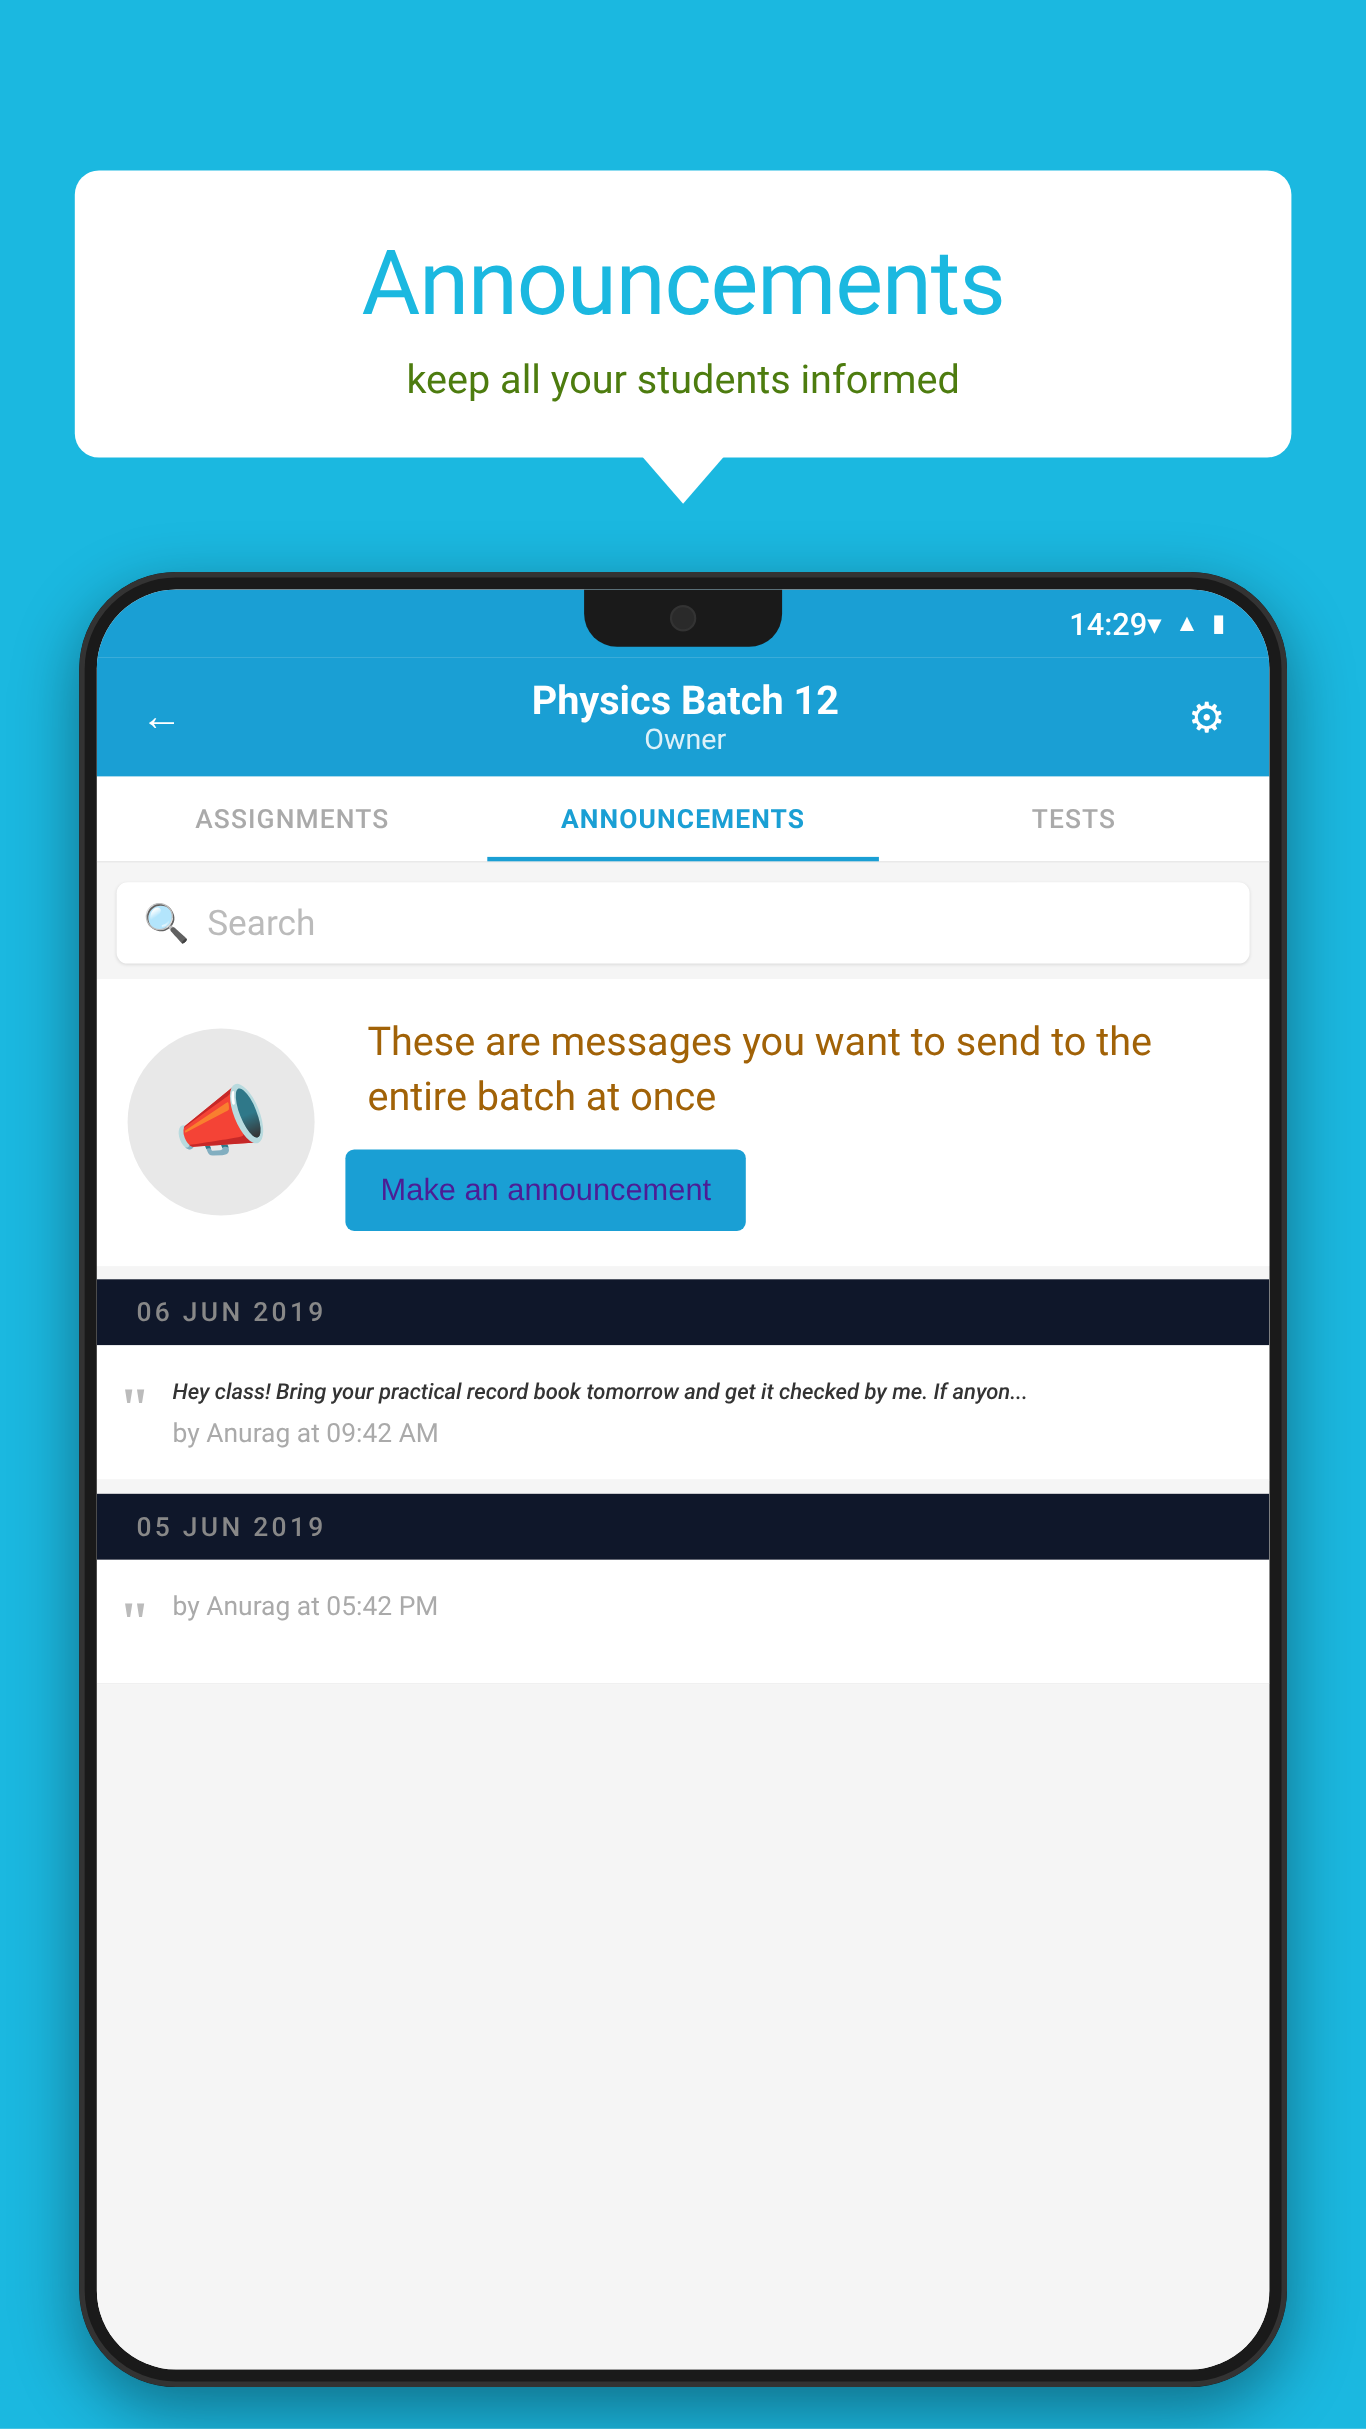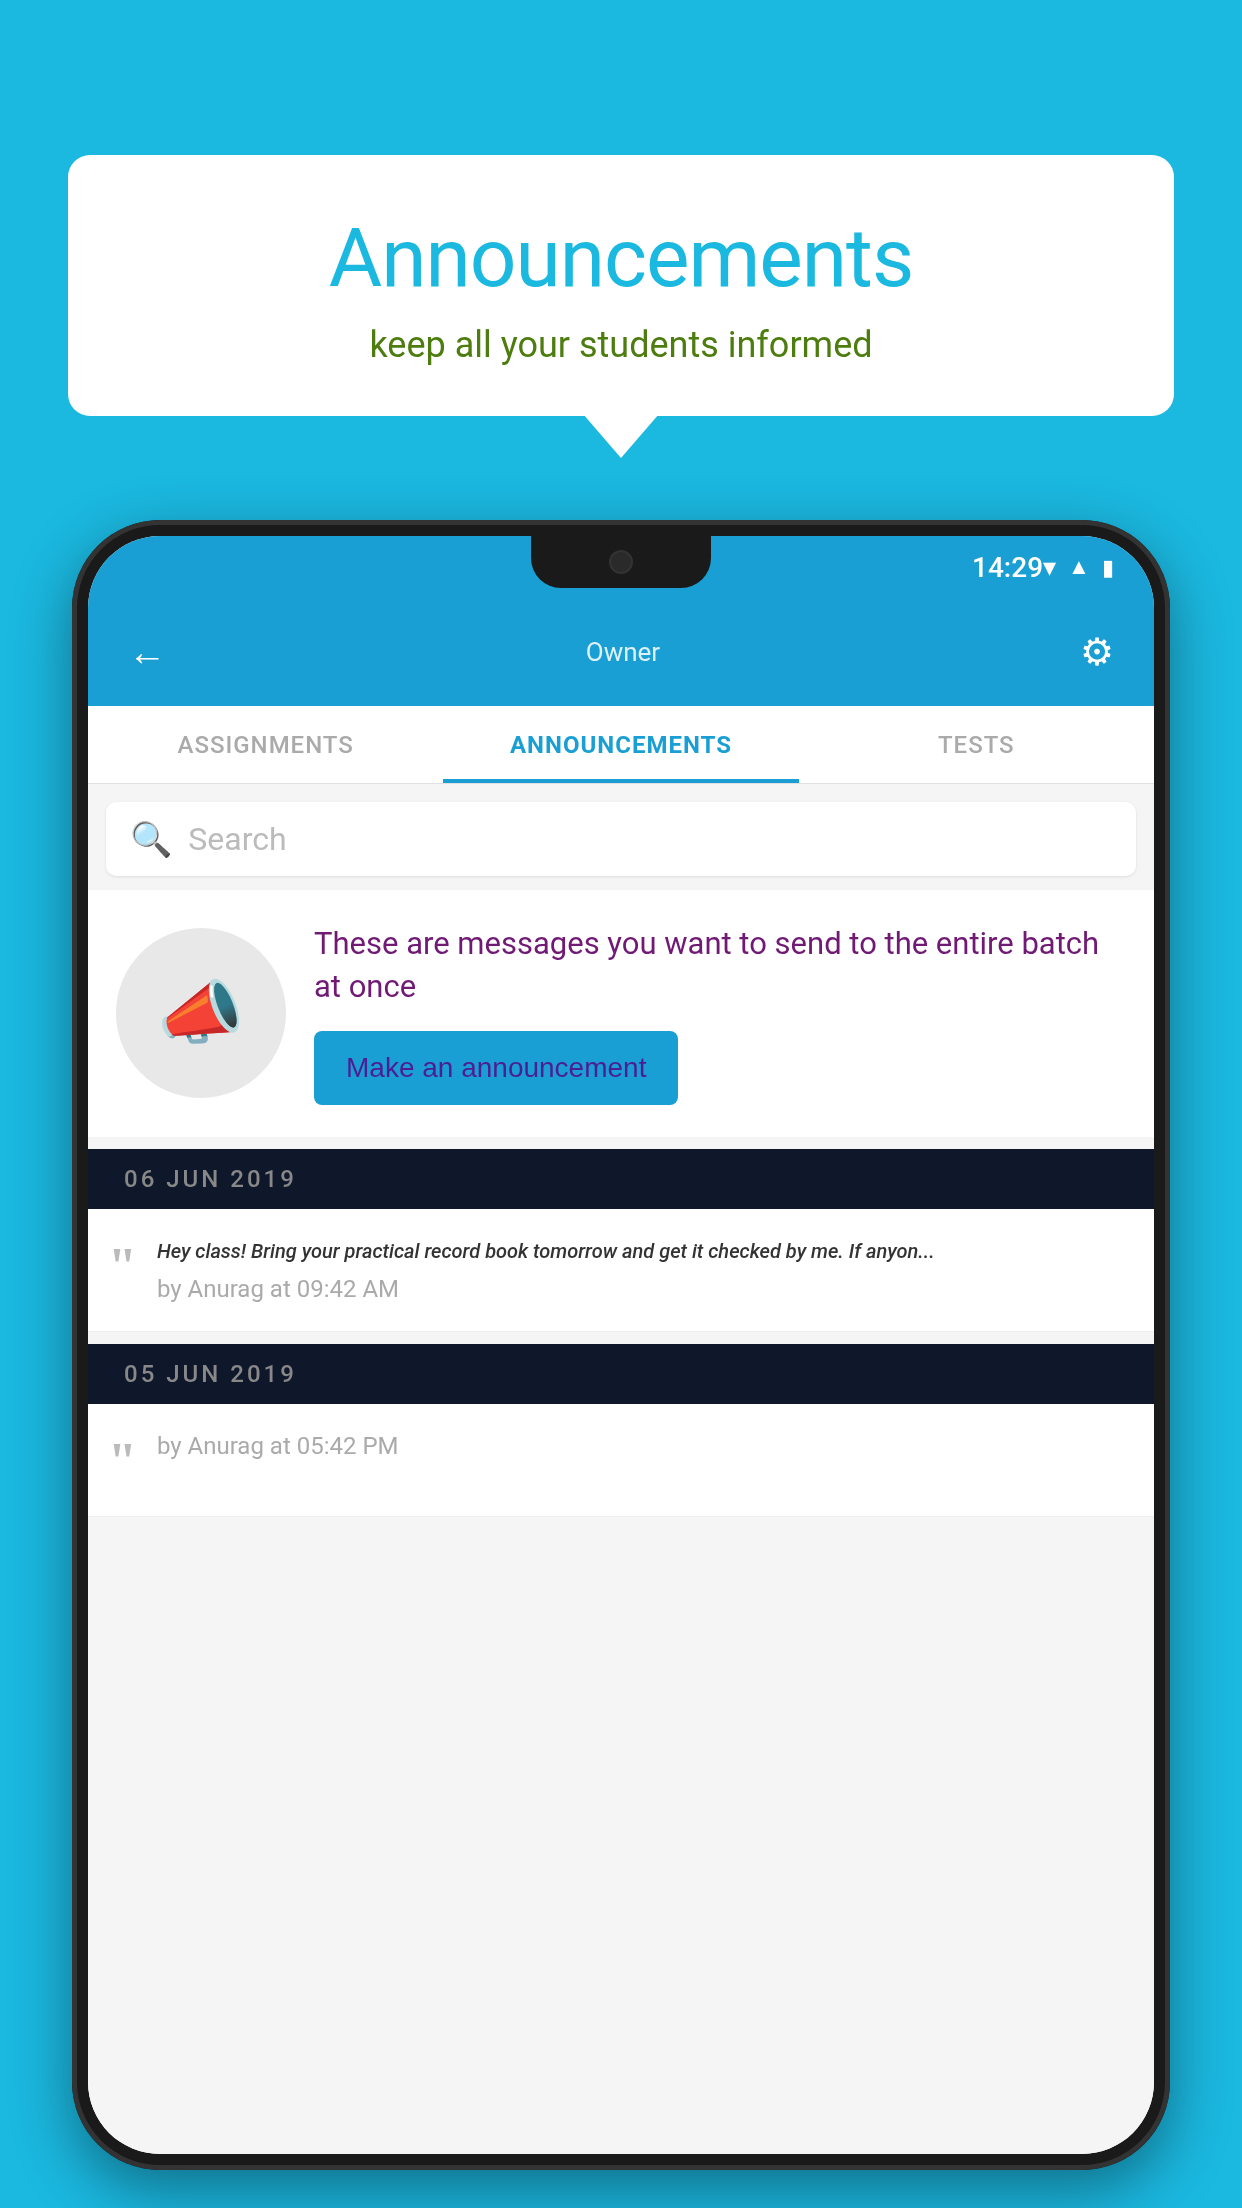--- a/index.html
+++ b/index.html
@@ -298,24 +298,25 @@
     .megaphone-icon {
       font-size: 70px;
       color: #666;
     }
 
     .promo-text-area {
       flex: 1;
     }
 
     .promo-description {
-      color: #701a75;
-      font-size: 31px;
+      color: #a16207;
+      font-size: 36px;
       line-height: 1.4;
       margin-bottom: 22px;
+      margin-left: 20px;
     }
 
     .make-announcement-btn {
       background: #1a9fd4;
       color: #4c1d95;
       border: none;
       border-radius: 8px;
       padding: 21px 32px;
       font-size: 28px;
       font-weight: 500;
@@ -410,20 +411,21 @@
         <div class="status-icons">
           <span class="signal-wifi">▾</span>
           <span class="signal-bars">▲</span>
           <span class="battery">▮</span>
         </div>
       </div>
 
       <div class="app-header">
         <span class="back-arrow">←</span>
         <div class="header-center">
+          <div class="header-title">Physics Batch 12</div>
           <div class="header-subtitle">Owner</div>
         </div>
         <span class="settings-icon">⚙</span>
       </div>
 
       <div class="tabs">
         <div class="tab">
           <span>ASSIGNMENTS</span>
         </div>
         <div class="tab active">

